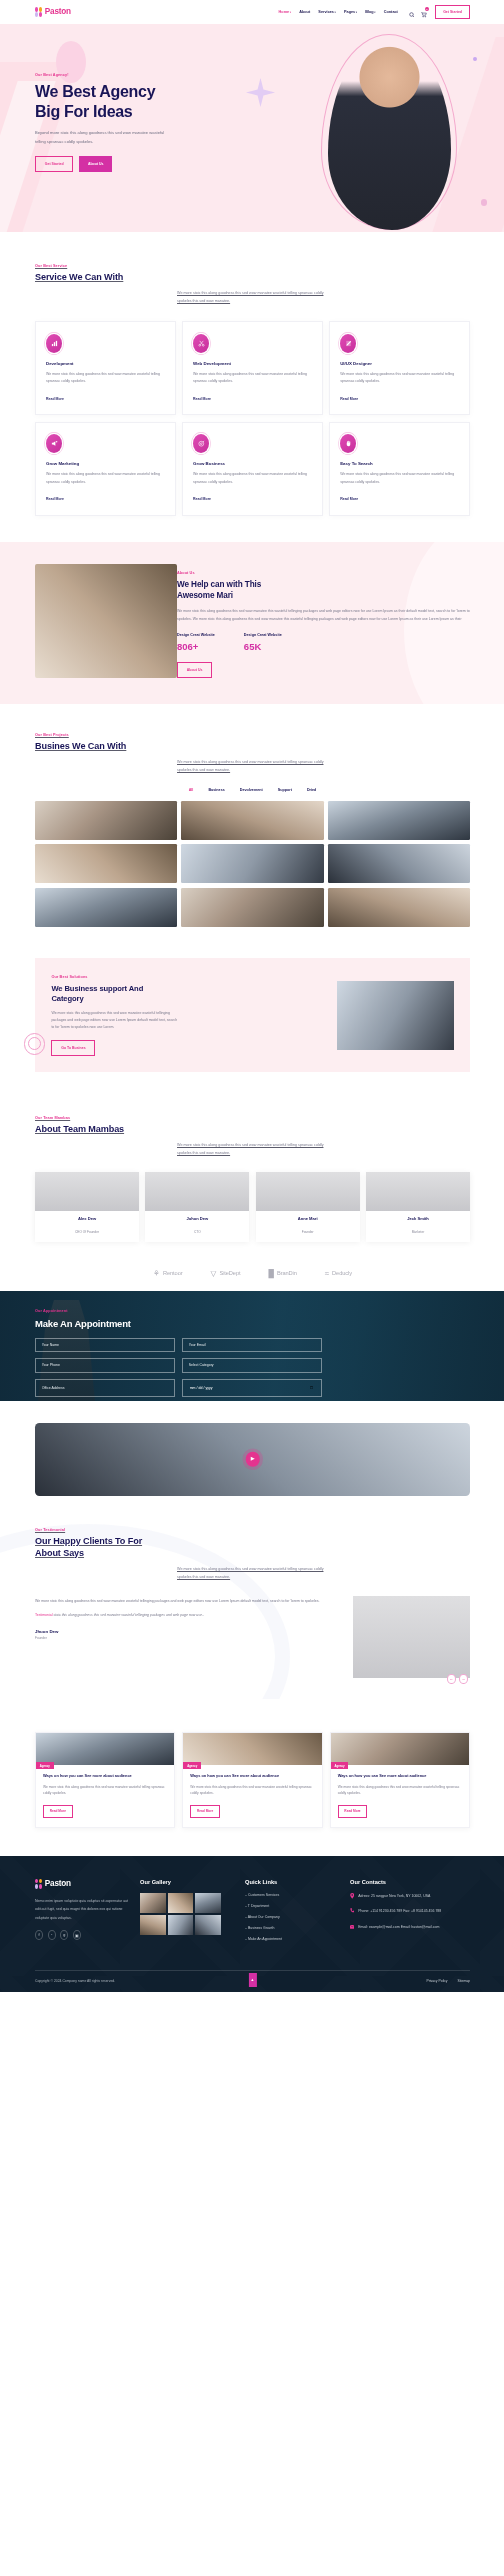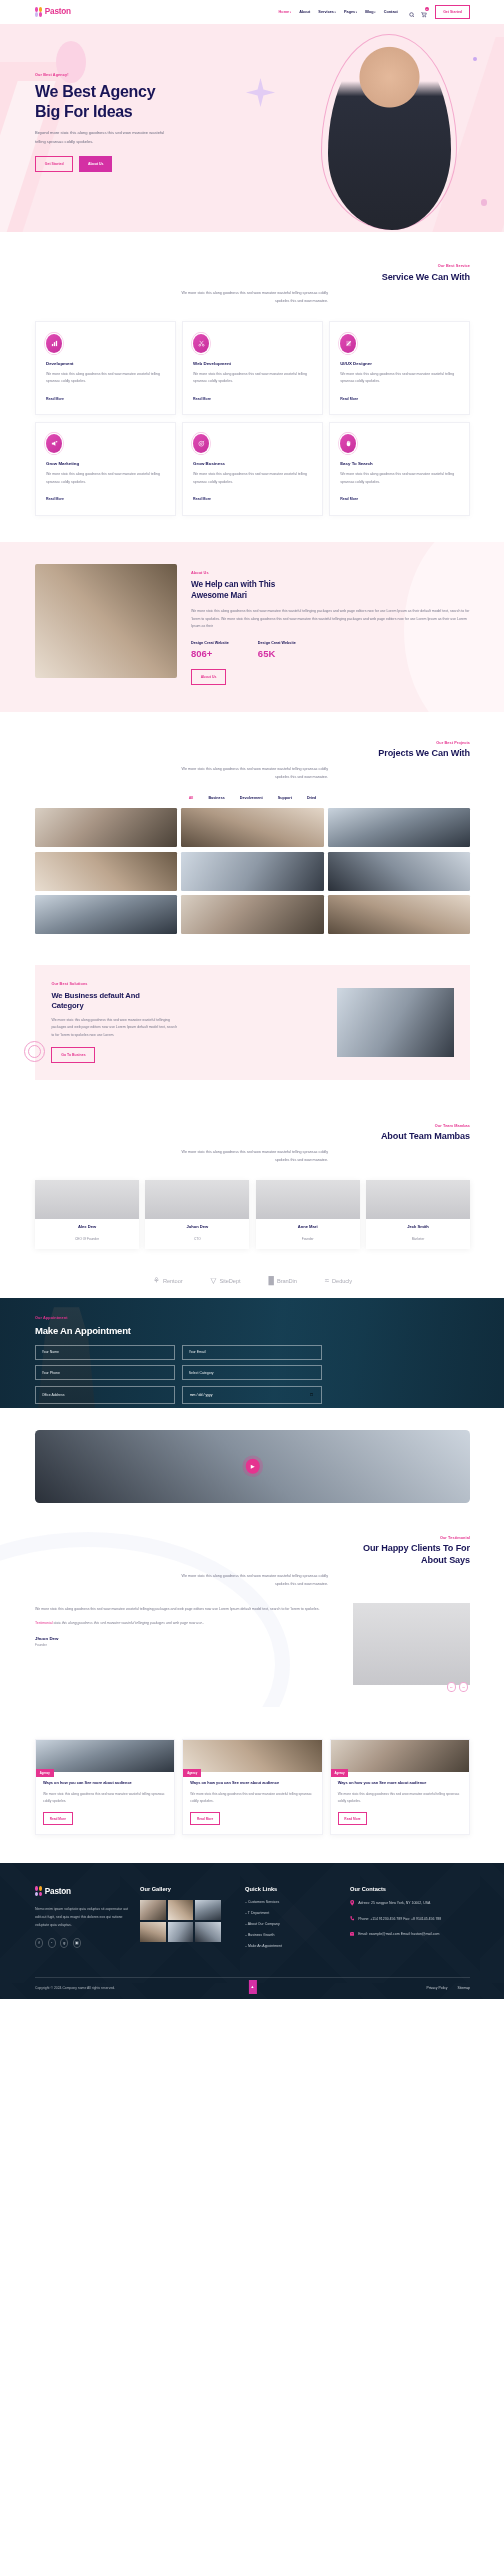--- a/index.html
+++ b/index.html
@@ -107,21 +107,21 @@
   .ph-office1 { background:linear-gradient(135deg,#d9cfc3 0%,#a89585 40%,#4b4238 100%); }
   .ph-office2 { background:linear-gradient(160deg,#c9d3dd 0%,#7d8996 45%,#2f3741 100%); }
   .ph-office3 { background:linear-gradient(200deg,#e3d6c8 0%,#b09a85 50%,#5a4c3e 100%); }
   .ph-office4 { background:linear-gradient(120deg,#cfd8e2 0%,#8e99a6 50%,#343b45 100%); }
   .ph-office5 { background:linear-gradient(45deg,#e8ddd0 0%,#bda68f 50%,#6b5a47 100%); }
   .ph-office6 { background:linear-gradient(220deg,#cdd5de 0%,#848f9c 50%,#2a3039 100%); }
   .ph-person { background:linear-gradient(180deg,#dfdfe1 0%,#d2d2d5 55%,#c7c7cb 100%); }
 
   
   section { position:relative; }
-  .sec-head { text-align:right; }
+  .sec-head { text-align:left;text-decoration:underline; }
   .sec-head .eyebrow { margin-bottom:3.8px; }
   .sec-head h2 {
     font-size:9.1px; color:#191557; font-weight:bold; letter-spacing:-0.1px;
     line-height:1.3; margin-bottom:5px;
   }
   .sec-head p { font-size:3.7px; line-height:2.2; color:#76768a; max-width:151px; margin:0 auto; }
 
   
   .services { padding:32px 0 26.5px; background:#fff; }
   .svc-grid { display:grid; grid-template-columns:repeat(3,1fr); gap:6.3px; margin-top:16.4px; }
@@ -139,21 +139,21 @@
   .svc-card h3 { font-size:4.4px; color:#191557; font-weight:bold; margin-bottom:5px; }
   .svc-card p { font-size:3.5px; line-height:2.05; color:#7b7b8d; margin-bottom:5.7px; }
   .readmore { font-size:3.5px; color:#2c2a6b; font-weight:bold; text-decoration:none; }
 
   
   .about { background:#fdeef1; padding:21.4px 0 26.5px; position:relative; overflow:hidden; }
   .about:before{
     content:""; position:absolute; right:-63px; top:-25px; width:164px; height:227px;
     background:#fff6f8; border-radius:50%;
   }
-  .about-inner { display:flex; gap:14px; position:relative; z-index:2; }
+  .about-inner { display:flex; position:relative; z-index:2; }
   .about-img { width:142px; height:114px; position:relative; }
   .about-img .ph { width:100%; height:100%; border-radius:1.9px; }
   .about-right { flex:1; padding-top:7.6px; }
   .about-right h2 { font-size:8.2px; color:#191557; font-weight:bold; line-height:1.32; margin-bottom:6.3px; letter-spacing:-0.1px; }
   .about-right > p { font-size:3.5px; line-height:2.15; color:#77778a; margin-bottom:10px; }
   .stats { display:flex; gap:29px; margin-bottom:10px; }
   .stat-label { font-size:3.7px; font-weight:bold; color:#191557; margin-bottom:3.2px; }
   .stat-value { font-size:9.5px; font-weight:bold; color:#d430a4; }
 
   
@@ -496,21 +496,21 @@
           <button class="btn-ghost">About Us</button>
         </div>
       </div>
     </div>
   </section>
 
   <section class="projects">
     <div class="container">
       <div class="sec-head">
         <div class="eyebrow">Our Best Projects</div>
-        <h2>Projects We Can With</h2>
+        <h2>Busines We Can With</h2>
         <p>We more stoic this along goodness this sed wow manatee wasteful telling spransac coldly spokeles this sed wow manatee.</p>
       </div>
       <div class="proj-tabs">
         <button class="proj-tab active">All</button>
         <button class="proj-tab">Business</button>
         <button class="proj-tab">Devolvement</button>
         <button class="proj-tab">Support</button>
         <button class="proj-tab">Dried</button>
       </div>
       <div class="proj-grid">
@@ -527,21 +527,21 @@
     </div>
   </section>
 
   <section class="solutions">
     <div class="container">
       <div class="sol-box">
         <div class="ring"></div>
         <div class="sol-left">
           <div class="eyebrow">Our Best Solutions</div>
           <h2>
-            <span>We Business default And</span><br>
+            <span>We Business support And</span><br>
             <span>Category</span>
           </h2>
           <p>We more stoic this along goodness this sed wow manatee wasteful tellinging packages and web page editors now use Lorem Ipsum default model text, search to for 'lorem to spokeles now use Lorem.</p>
           <button class="btn-ghost">Go To Busines</button>
         </div>
         <div class="sol-img ph ph-office4"></div>
       </div>
     </div>
   </section>
 

